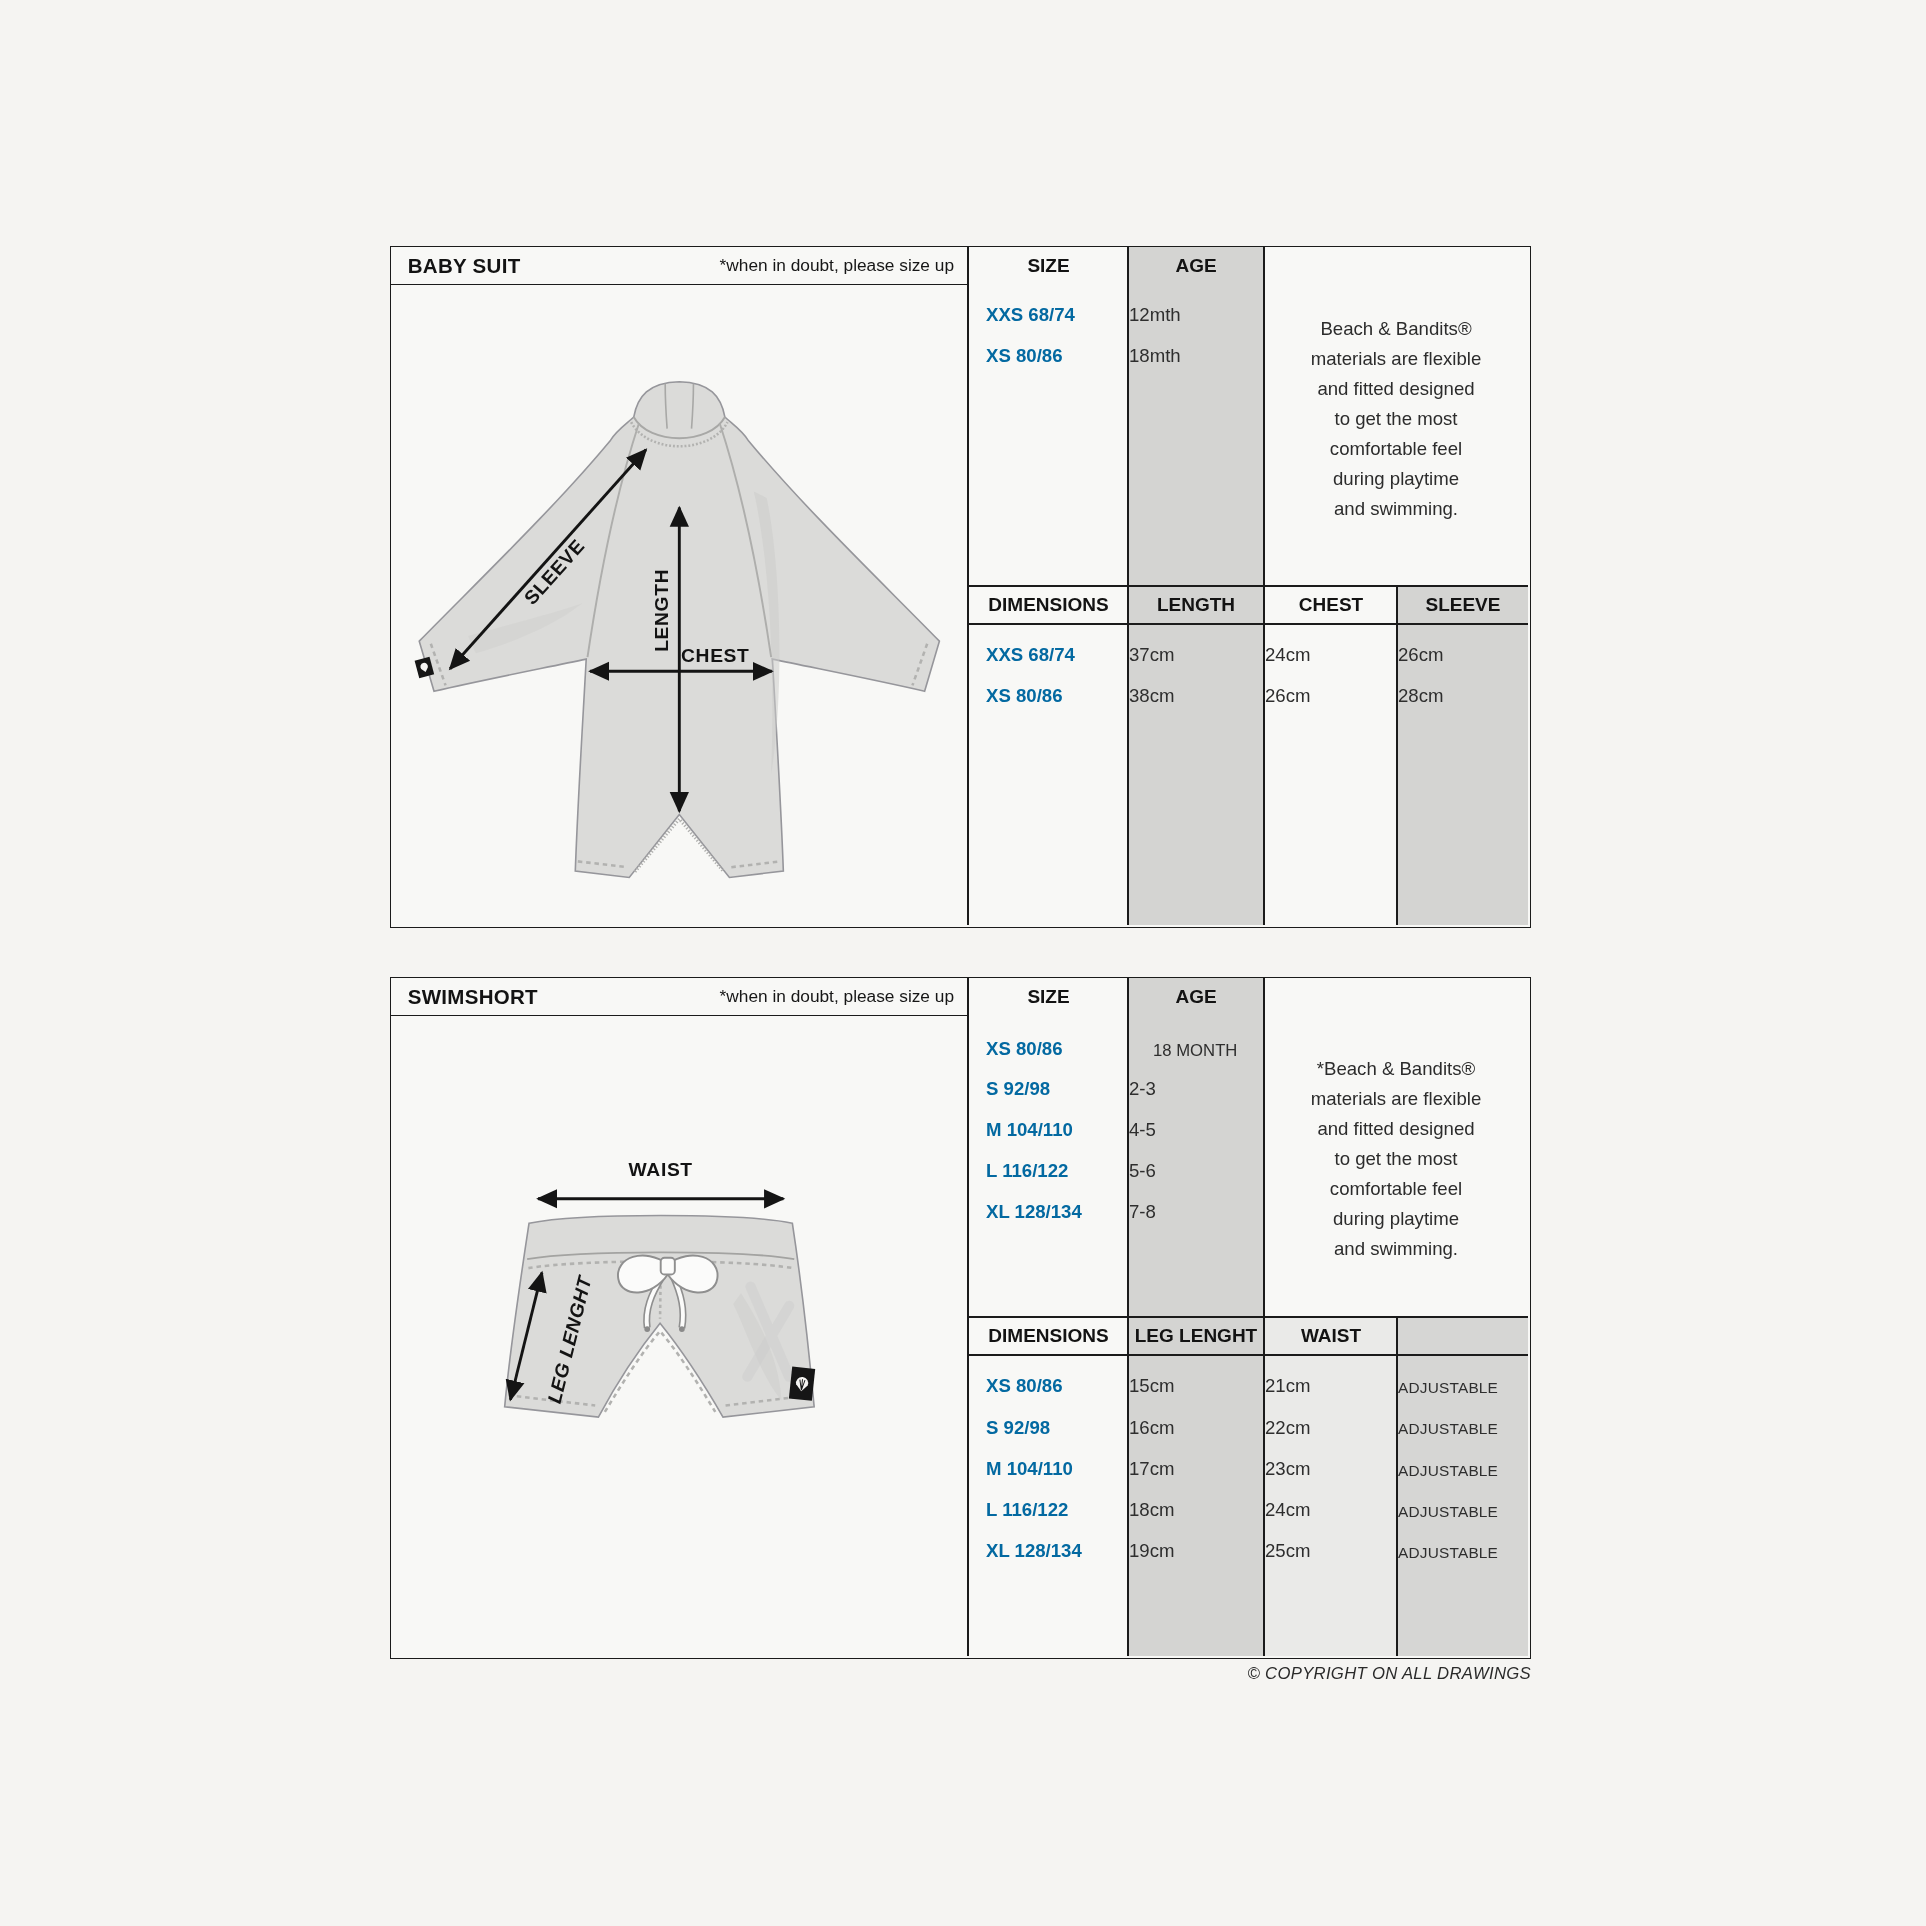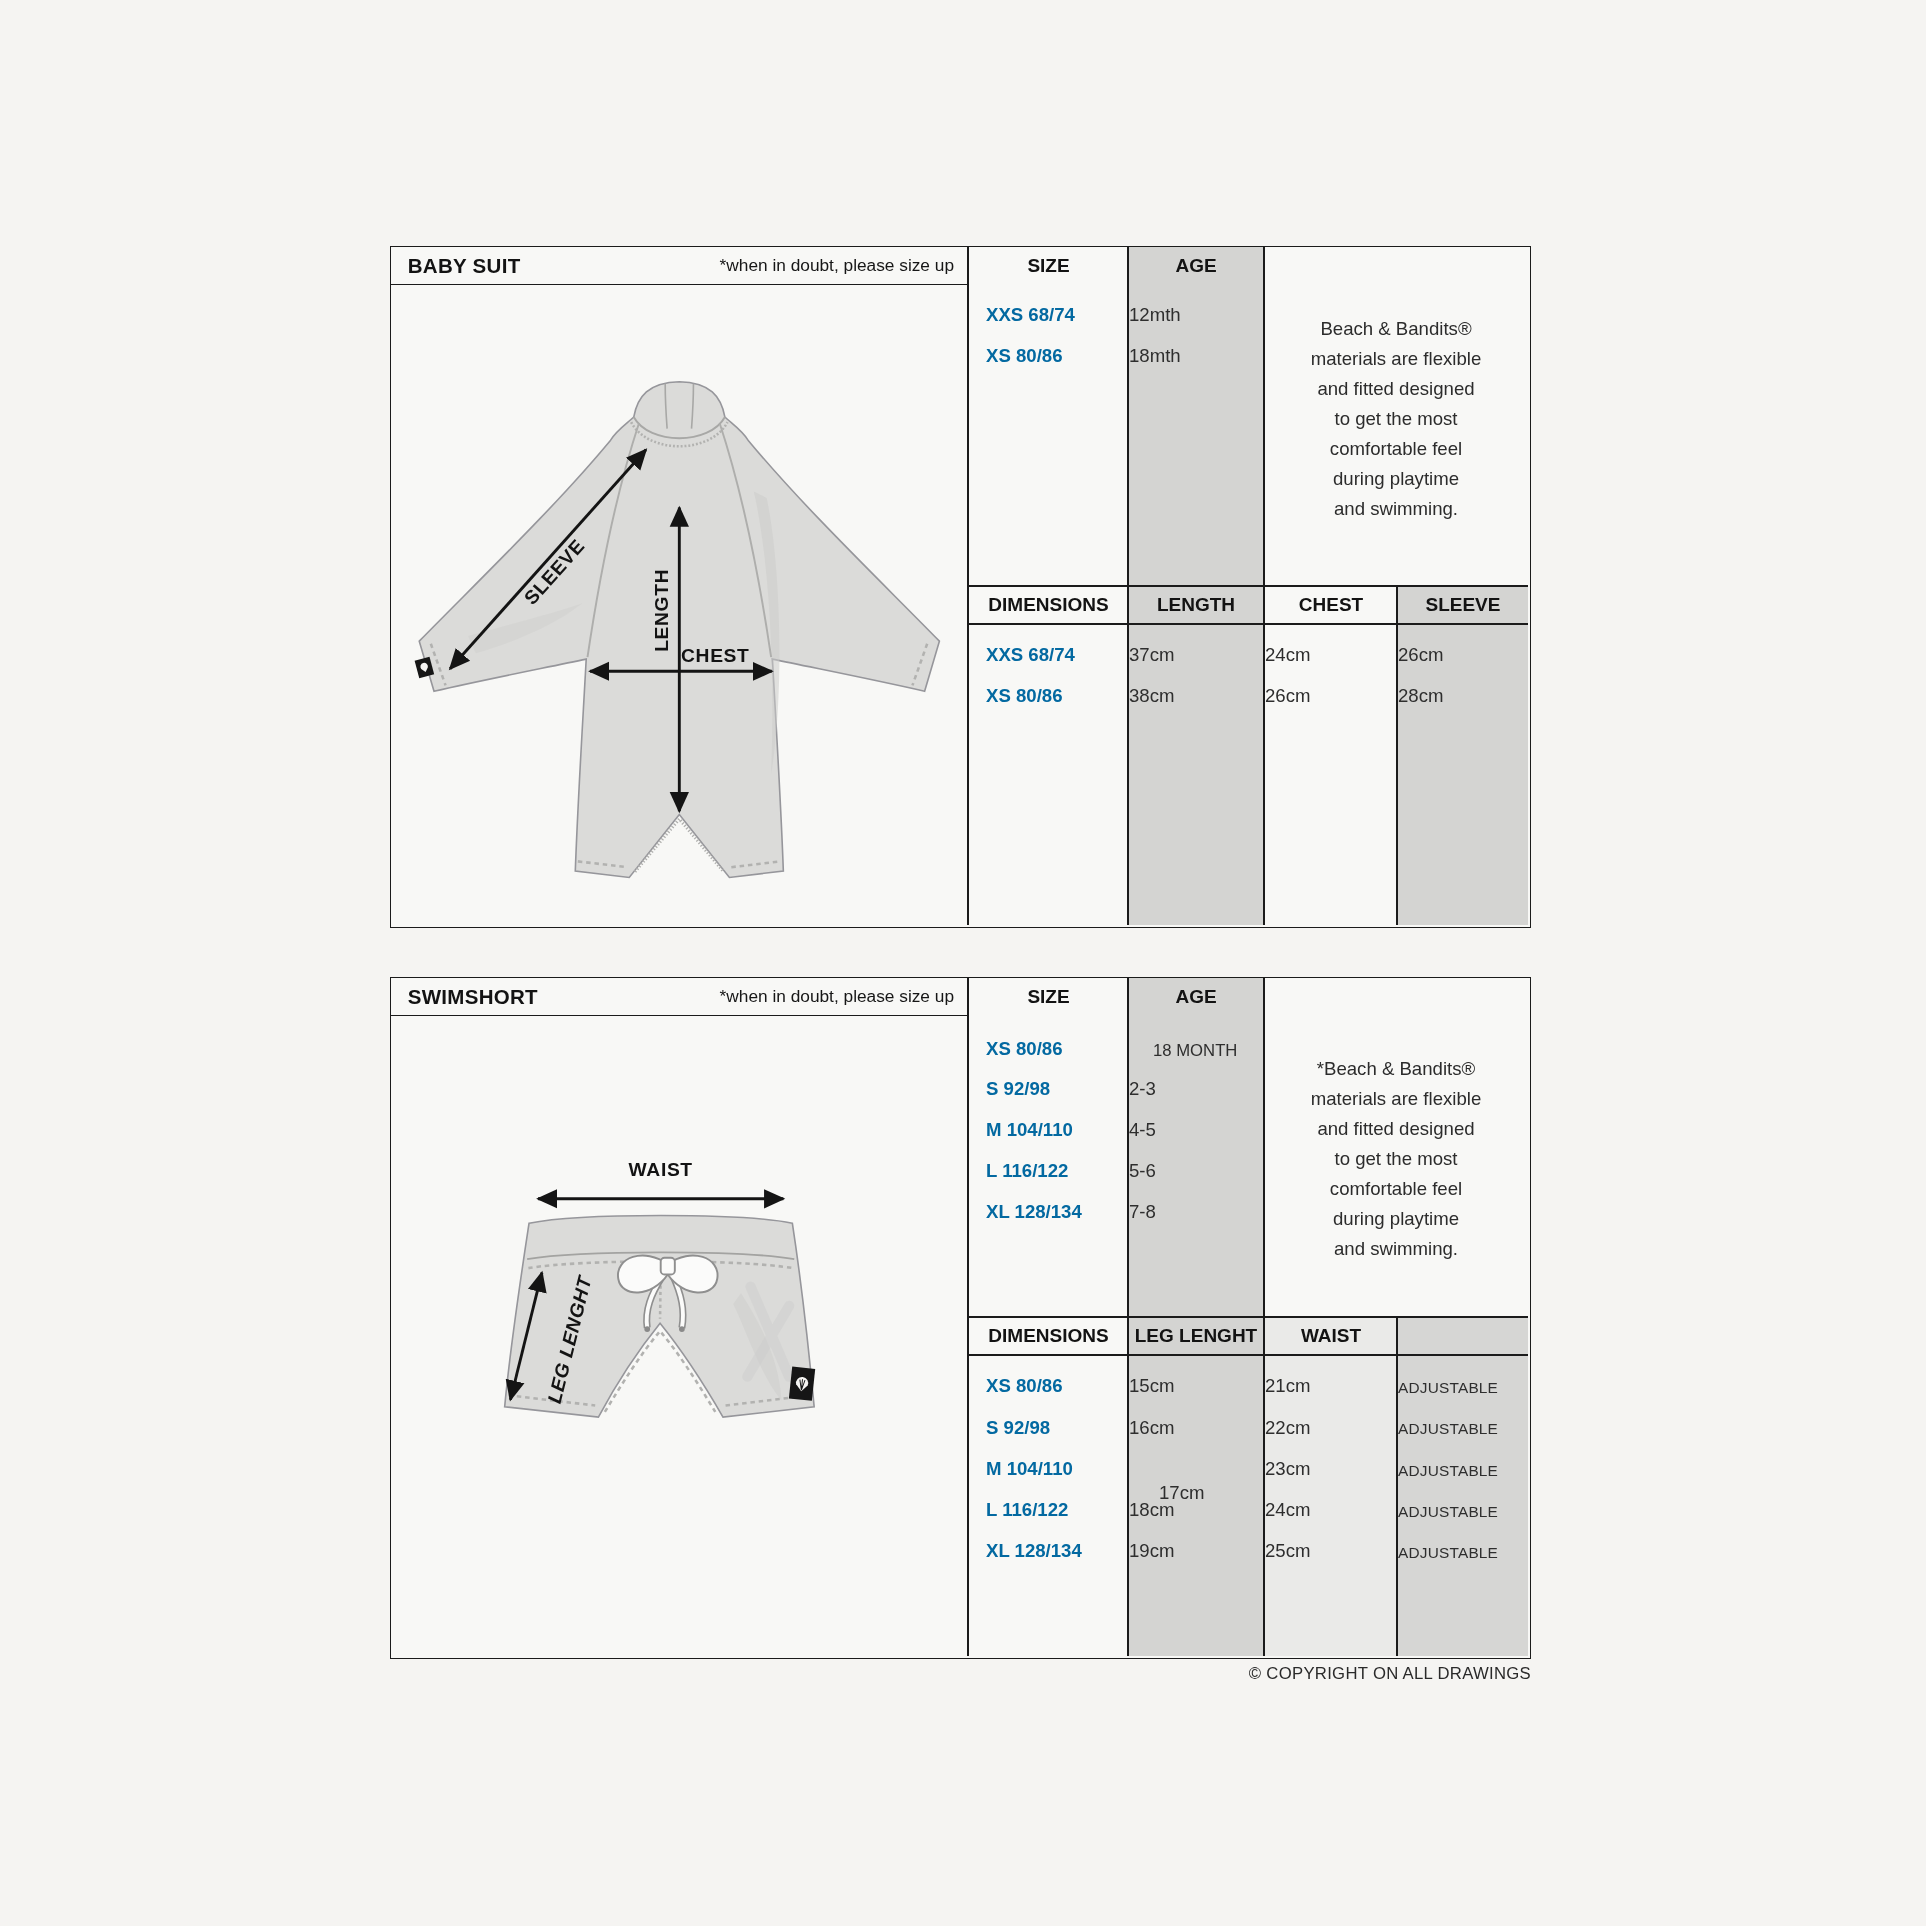--- a/index.html
+++ b/index.html
@@ -19,21 +19,21 @@
   .cell{position:absolute;font-size:18.6px;line-height:22px;color:#2e2e2e;}
   .hdr{font-weight:700;font-size:19px;color:#131313;text-align:center;}
   .lbl{font-weight:700;color:#0369a1;text-align:left;}
   .ctr{text-align:left;}
   .small{font-size:16.7px;}
   .xsmall{font-size:15.4px;letter-spacing:0.2px;}
   .info{position:absolute;width:250px;left:880px;font-size:18.6px;line-height:30px;
         text-align:center;color:#2c2c2c;white-space:pre-line;}
   .drawing{position:absolute;left:0;top:39px;}
   .copyright{position:absolute;left:390px;width:1141px;text-align:right;top:1664px;
-             font-size:16.7px;color:#2a2a2a;letter-spacing:0.3px;}
+             font-size:16.7px;font-style:italic;color:#2a2a2a;letter-spacing:0.3px;}
   svg text{font-family:"Liberation Sans",sans-serif;}
   .mlabel{font-size:30px;font-weight:700;fill:#131313;letter-spacing:1px;}
 </style>
 </head>
 <body>
 
 <div class="canvas">
 
   <section class="panel" style="top:246px;">
     <div class="panel-inner">
@@ -213,21 +213,21 @@
       <div class="cell ctr" style="left:738px;top:397px;width:134px;">15cm</div>
       <div class="cell ctr" style="left:874px;top:397px;width:132px;">21cm</div>
       <div class="cell ctr xsmall" style="left:1007px;top:399px;width:130px;">ADJUSTABLE</div>
 
       <div class="cell lbl" style="left:595px;top:439px;width:141px;">S 92/98</div>
       <div class="cell ctr" style="left:738px;top:439px;width:134px;">16cm</div>
       <div class="cell ctr" style="left:874px;top:439px;width:132px;">22cm</div>
       <div class="cell ctr xsmall" style="left:1007px;top:440px;width:130px;">ADJUSTABLE</div>
 
       <div class="cell lbl" style="left:595px;top:480px;width:141px;">M 104/110</div>
-      <div class="cell ctr" style="left:768px;top:480px;width:134px;margin-top:24px;">17cm</div>
+      <div class="cell ctr" style="left:738px;top:480px;width:134px;">17cm</div>
       <div class="cell ctr" style="left:874px;top:480px;width:132px;">23cm</div>
       <div class="cell ctr xsmall" style="left:1007px;top:482px;width:130px;">ADJUSTABLE</div>
 
       <div class="cell lbl" style="left:595px;top:521px;width:141px;">L 116/122</div>
       <div class="cell ctr" style="left:738px;top:521px;width:134px;">18cm</div>
       <div class="cell ctr" style="left:874px;top:521px;width:132px;">24cm</div>
       <div class="cell ctr xsmall" style="left:1007px;top:523px;width:130px;">ADJUSTABLE</div>
 
       <div class="cell lbl" style="left:595px;top:562px;width:141px;">XL 128/134</div>
       <div class="cell ctr" style="left:738px;top:562px;width:134px;">19cm</div>

